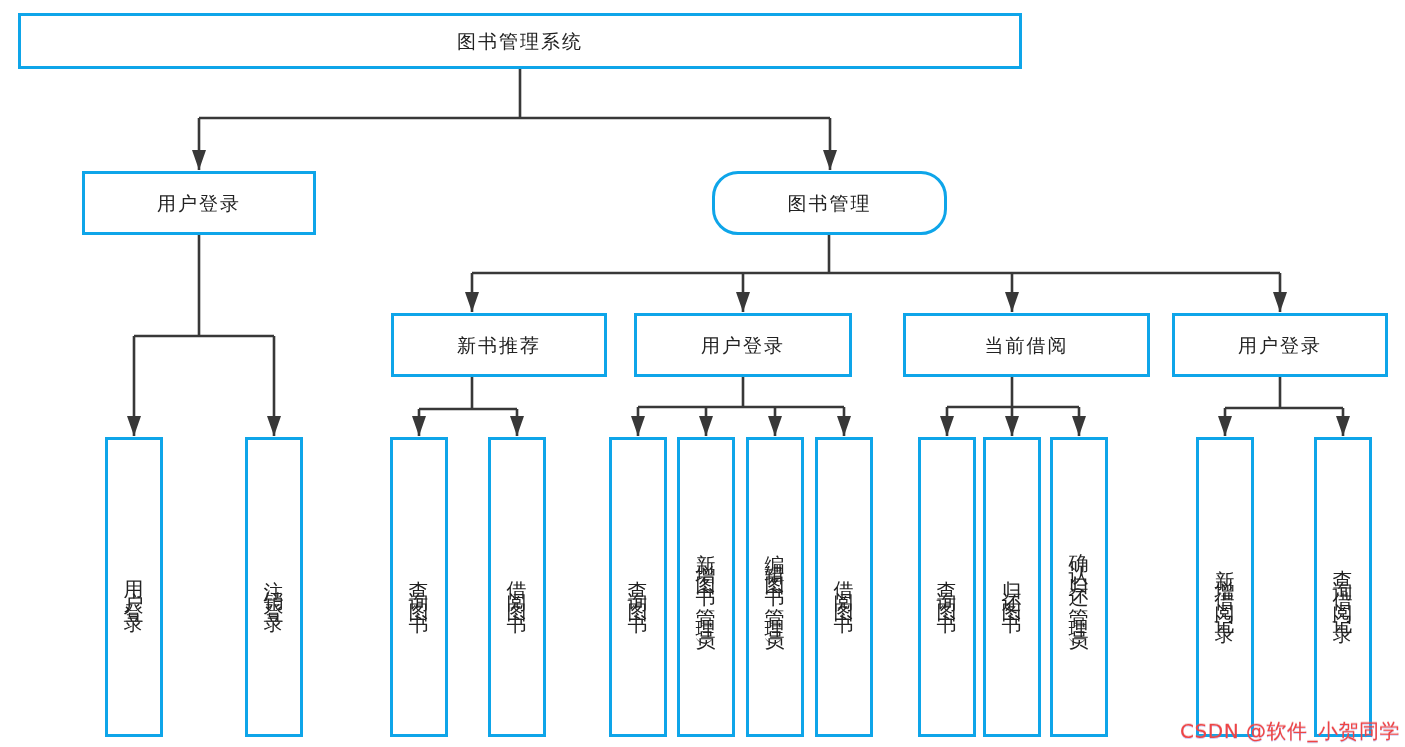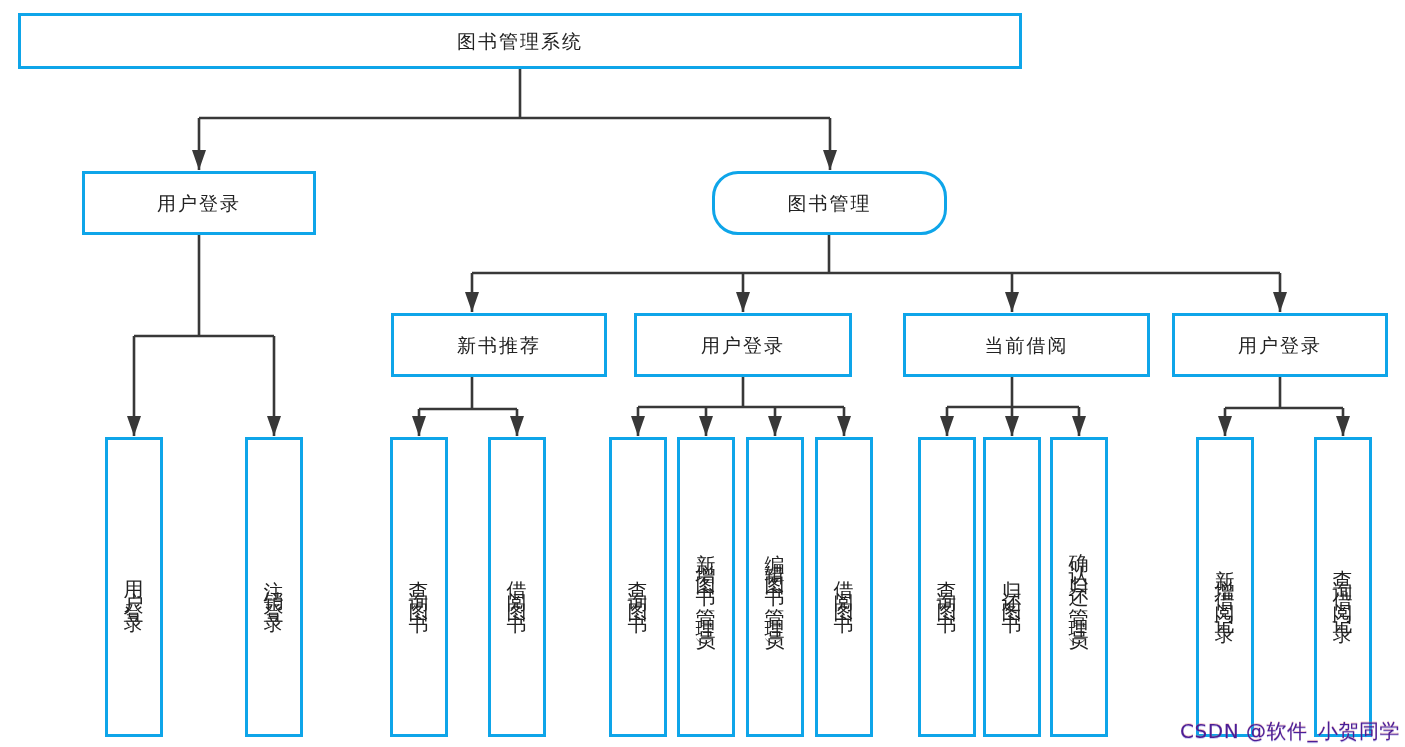--- a/index.html
+++ b/index.html
@@ -38,21 +38,21 @@
     font-size: 20px;
     letter-spacing: 11px;
     white-space: normal;
   }
   .watermark {
     position: absolute;
     right: 5px;
     bottom: 2px;
     font-size: 20px;
     letter-spacing: 0.5px;
-    color: #4c1d95;
+    color: #ef4444;
     z-index: 10;
     text-shadow: 0 -1px 0 rgba(230,120,120,0.35), 0 1px 0 rgba(120,120,230,0.35);
   }
 </style>
 </head>
 <body>
 
 <div class="canvas">
 
   <svg class="wires" viewBox="0 0 1405 747" xmlns="http://www.w3.org/2000/svg" aria-hidden="true">

